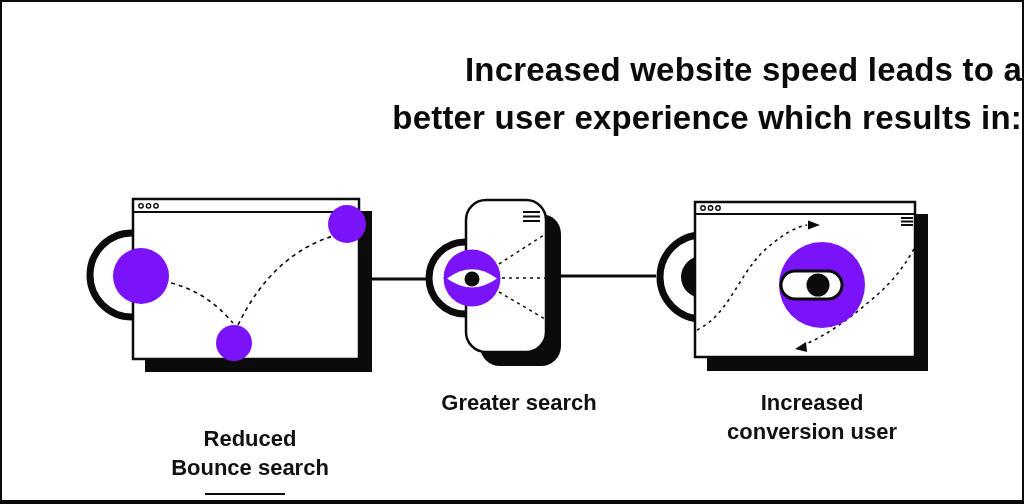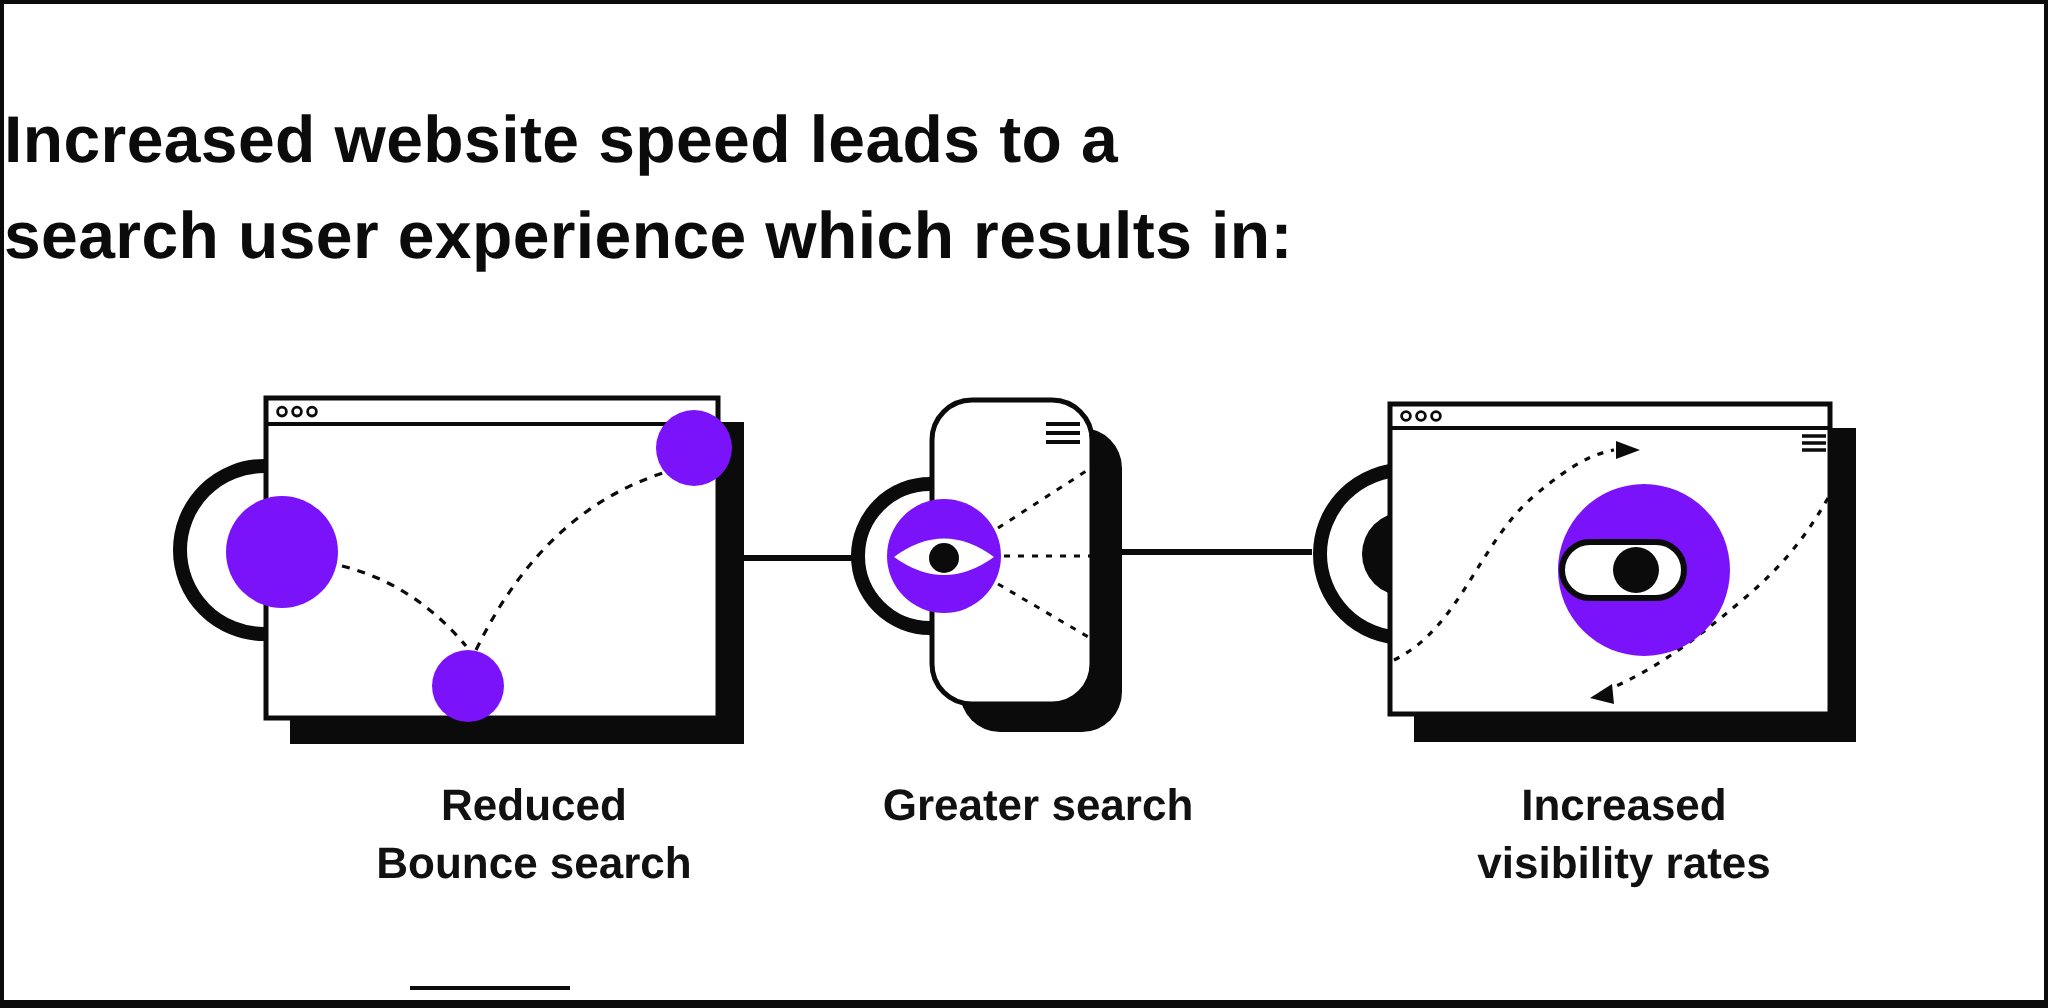--- a/index.html
+++ b/index.html
@@ -14,21 +14,21 @@
     border: 2px solid var(--ink, #0b0b0b);
     border-bottom-width: 4px;
     overflow: hidden;
   }
 
   .title {
     position: absolute;
     top: 44px;
     left: 0;
     width: 100%;
-    text-align: left;
+    text-align: right;
     font-weight: 700;
     font-size: 33px;
     line-height: 48px;
     color: var(--ink, #0b0b0b);
     letter-spacing: 0.2px;
   }
 
   .art {
     position: absolute;
     top: 180px;
@@ -40,21 +40,21 @@
   .caption {
     position: absolute;
     top: 386px;
     width: 260px;
     text-align: center;
     font-weight: 700;
     font-size: 22px;
     line-height: 29px;
     color: #111111;
   }
-  .caption-1 { left: 135px; }
+  .caption-1 { left: 118px; margin-top: 36px; }
   .caption-2 { left: 387px; text-align: center; }
   .caption-3 { left: 680px; }
 
   .partial-underline {
     position: absolute;
     left: 203px;
     top: 491px;
     width: 80px;
     height: 2px;
     background: var(--ink, #0b0b0b);
@@ -63,21 +63,21 @@
   svg .ink-stroke { stroke: var(--ink, #0b0b0b); }
   svg .accent-fill { fill: var(--accent, #7b13fa); }
 </style>
 </head>
 <body>
 
 <div class="frame">
 
   <header class="title">
     <div>Increased website speed leads to a</div>
-    <div>search user experience which results in:</div>
+    <div>better user experience which results in:</div>
   </header>
 
   <svg class="art" viewBox="0 180 1024 200" width="1024" height="200" xmlns="http://www.w3.org/2000/svg">
 
     <g>
       <circle cx="130" cy="273" r="42" fill="#ffffff" class="ink-stroke" stroke-width="7"></circle>
       <rect x="143" y="209" width="227" height="161" fill="var(--ink)"></rect>
       <rect x="131" y="197" width="226" height="160" fill="#ffffff" class="ink-stroke" stroke-width="2.5"></rect>
       <line x1="131" y1="210" x2="357" y2="210" class="ink-stroke" stroke-width="2"></line>
       <g fill="#ffffff" class="ink-stroke" stroke-width="1.4">
@@ -139,17 +139,17 @@
 
   <div class="caption caption-1">
     <div>Reduced</div>
     <div>Bounce search</div>
   </div>
   <div class="caption caption-2">
     <div>Greater search</div>
   </div>
   <div class="caption caption-3">
     <div>Increased</div>
-    <div>visibility rates</div>
+    <div>conversion user</div>
   </div>
 
   <div class="partial-underline"></div>
 </div>
 
 </body></html>

